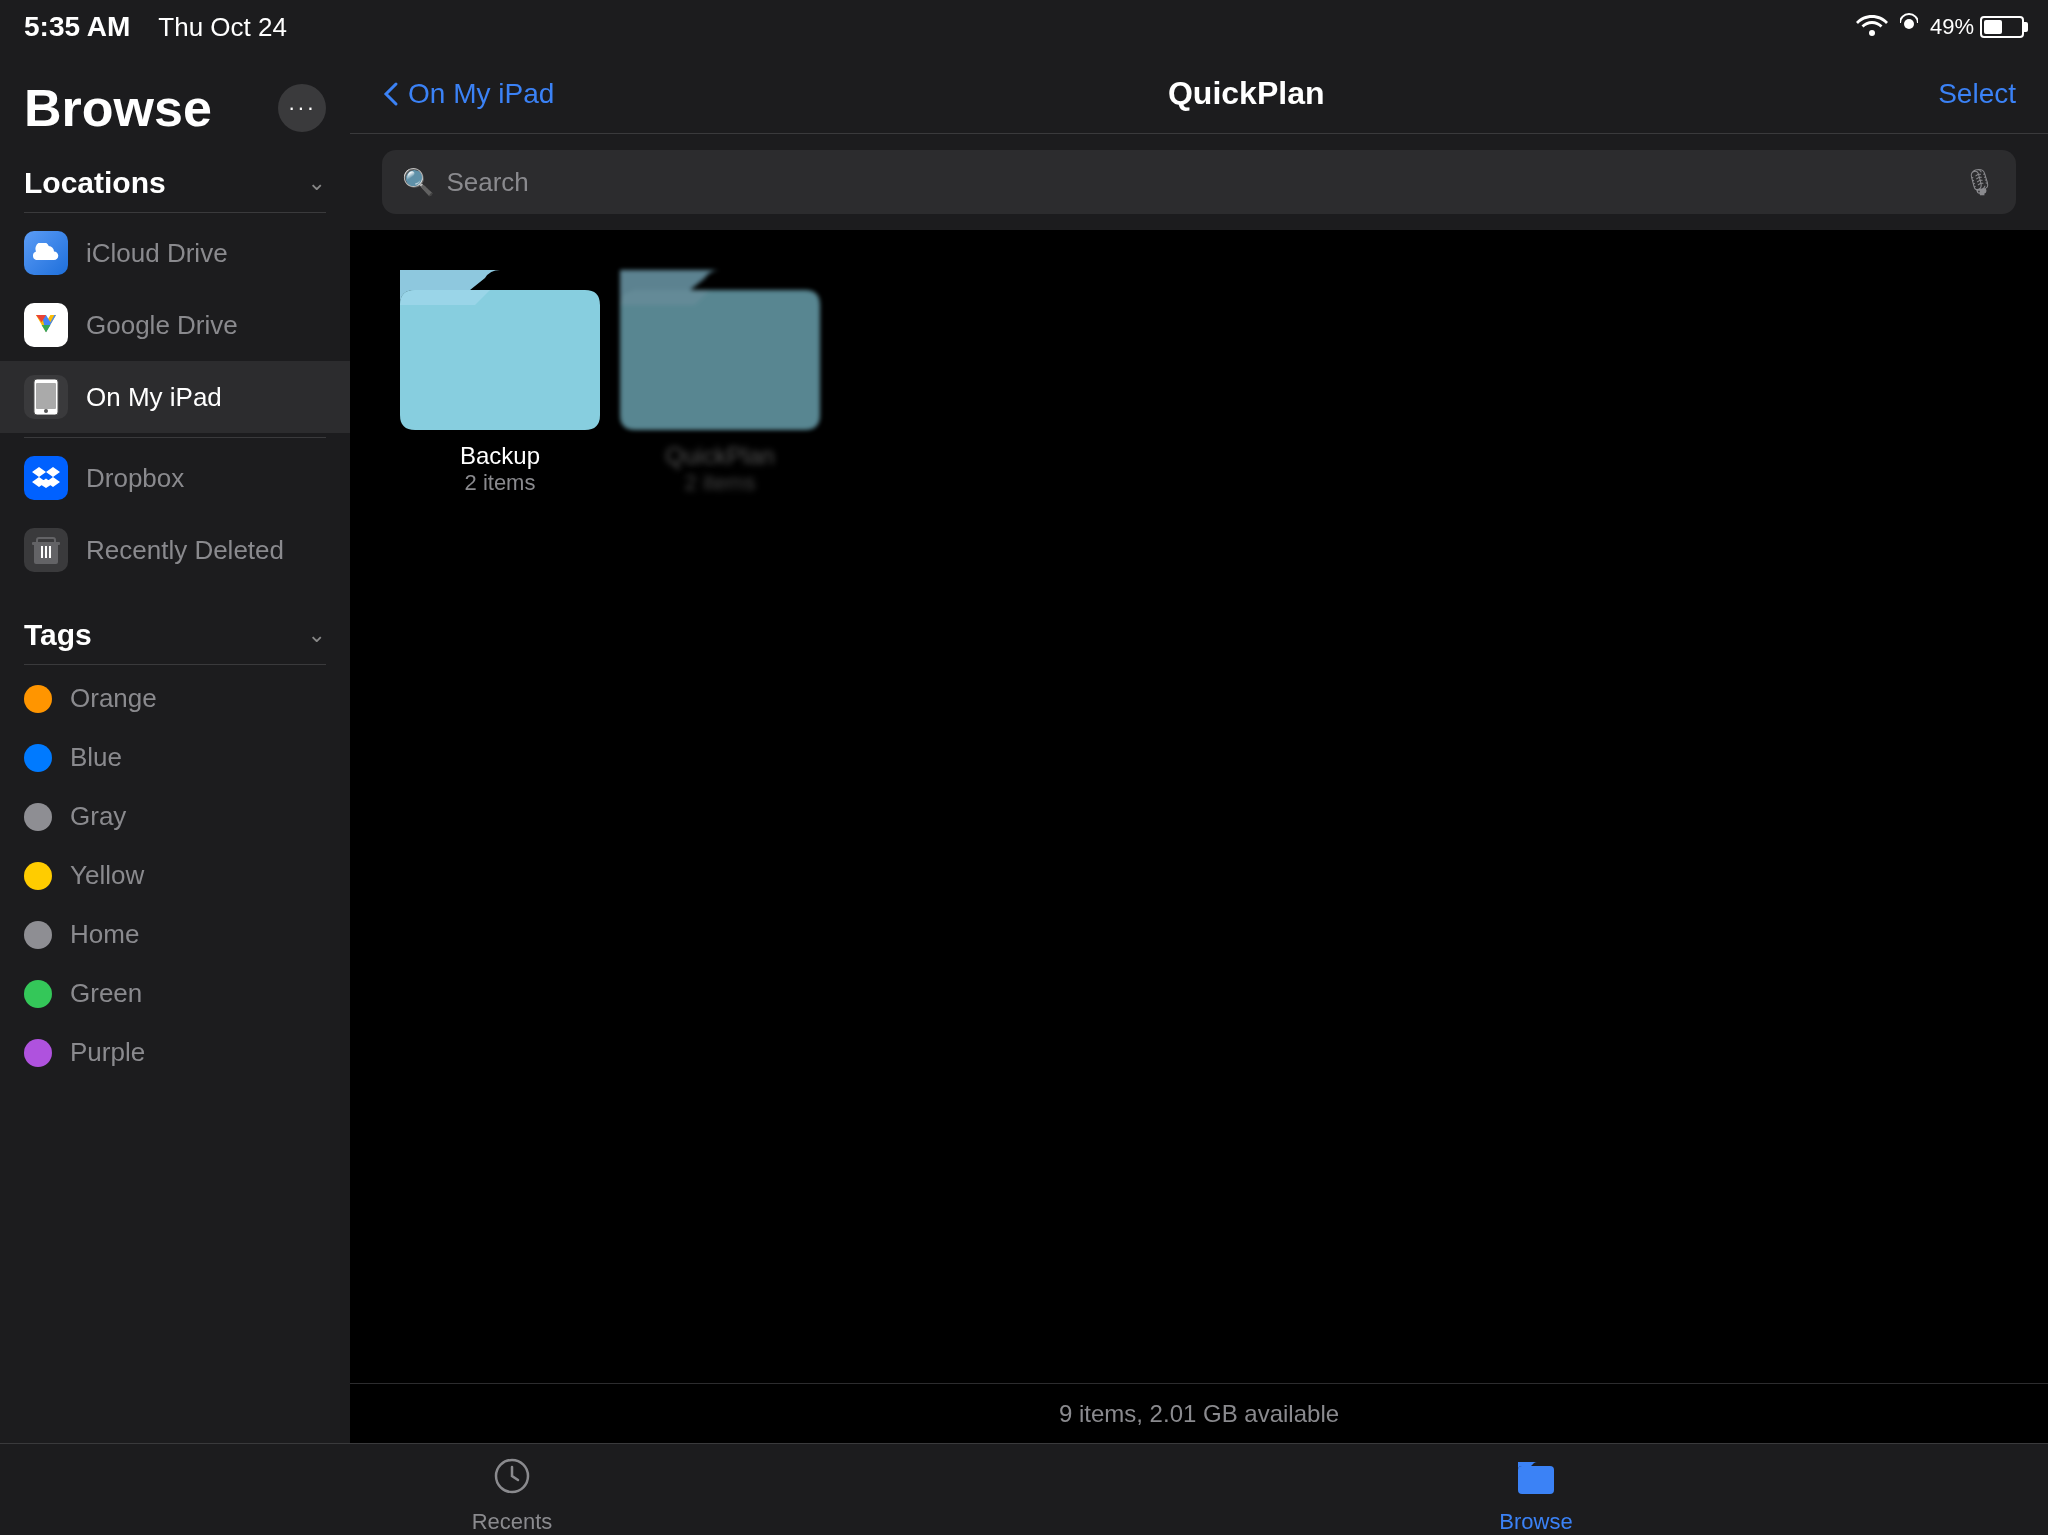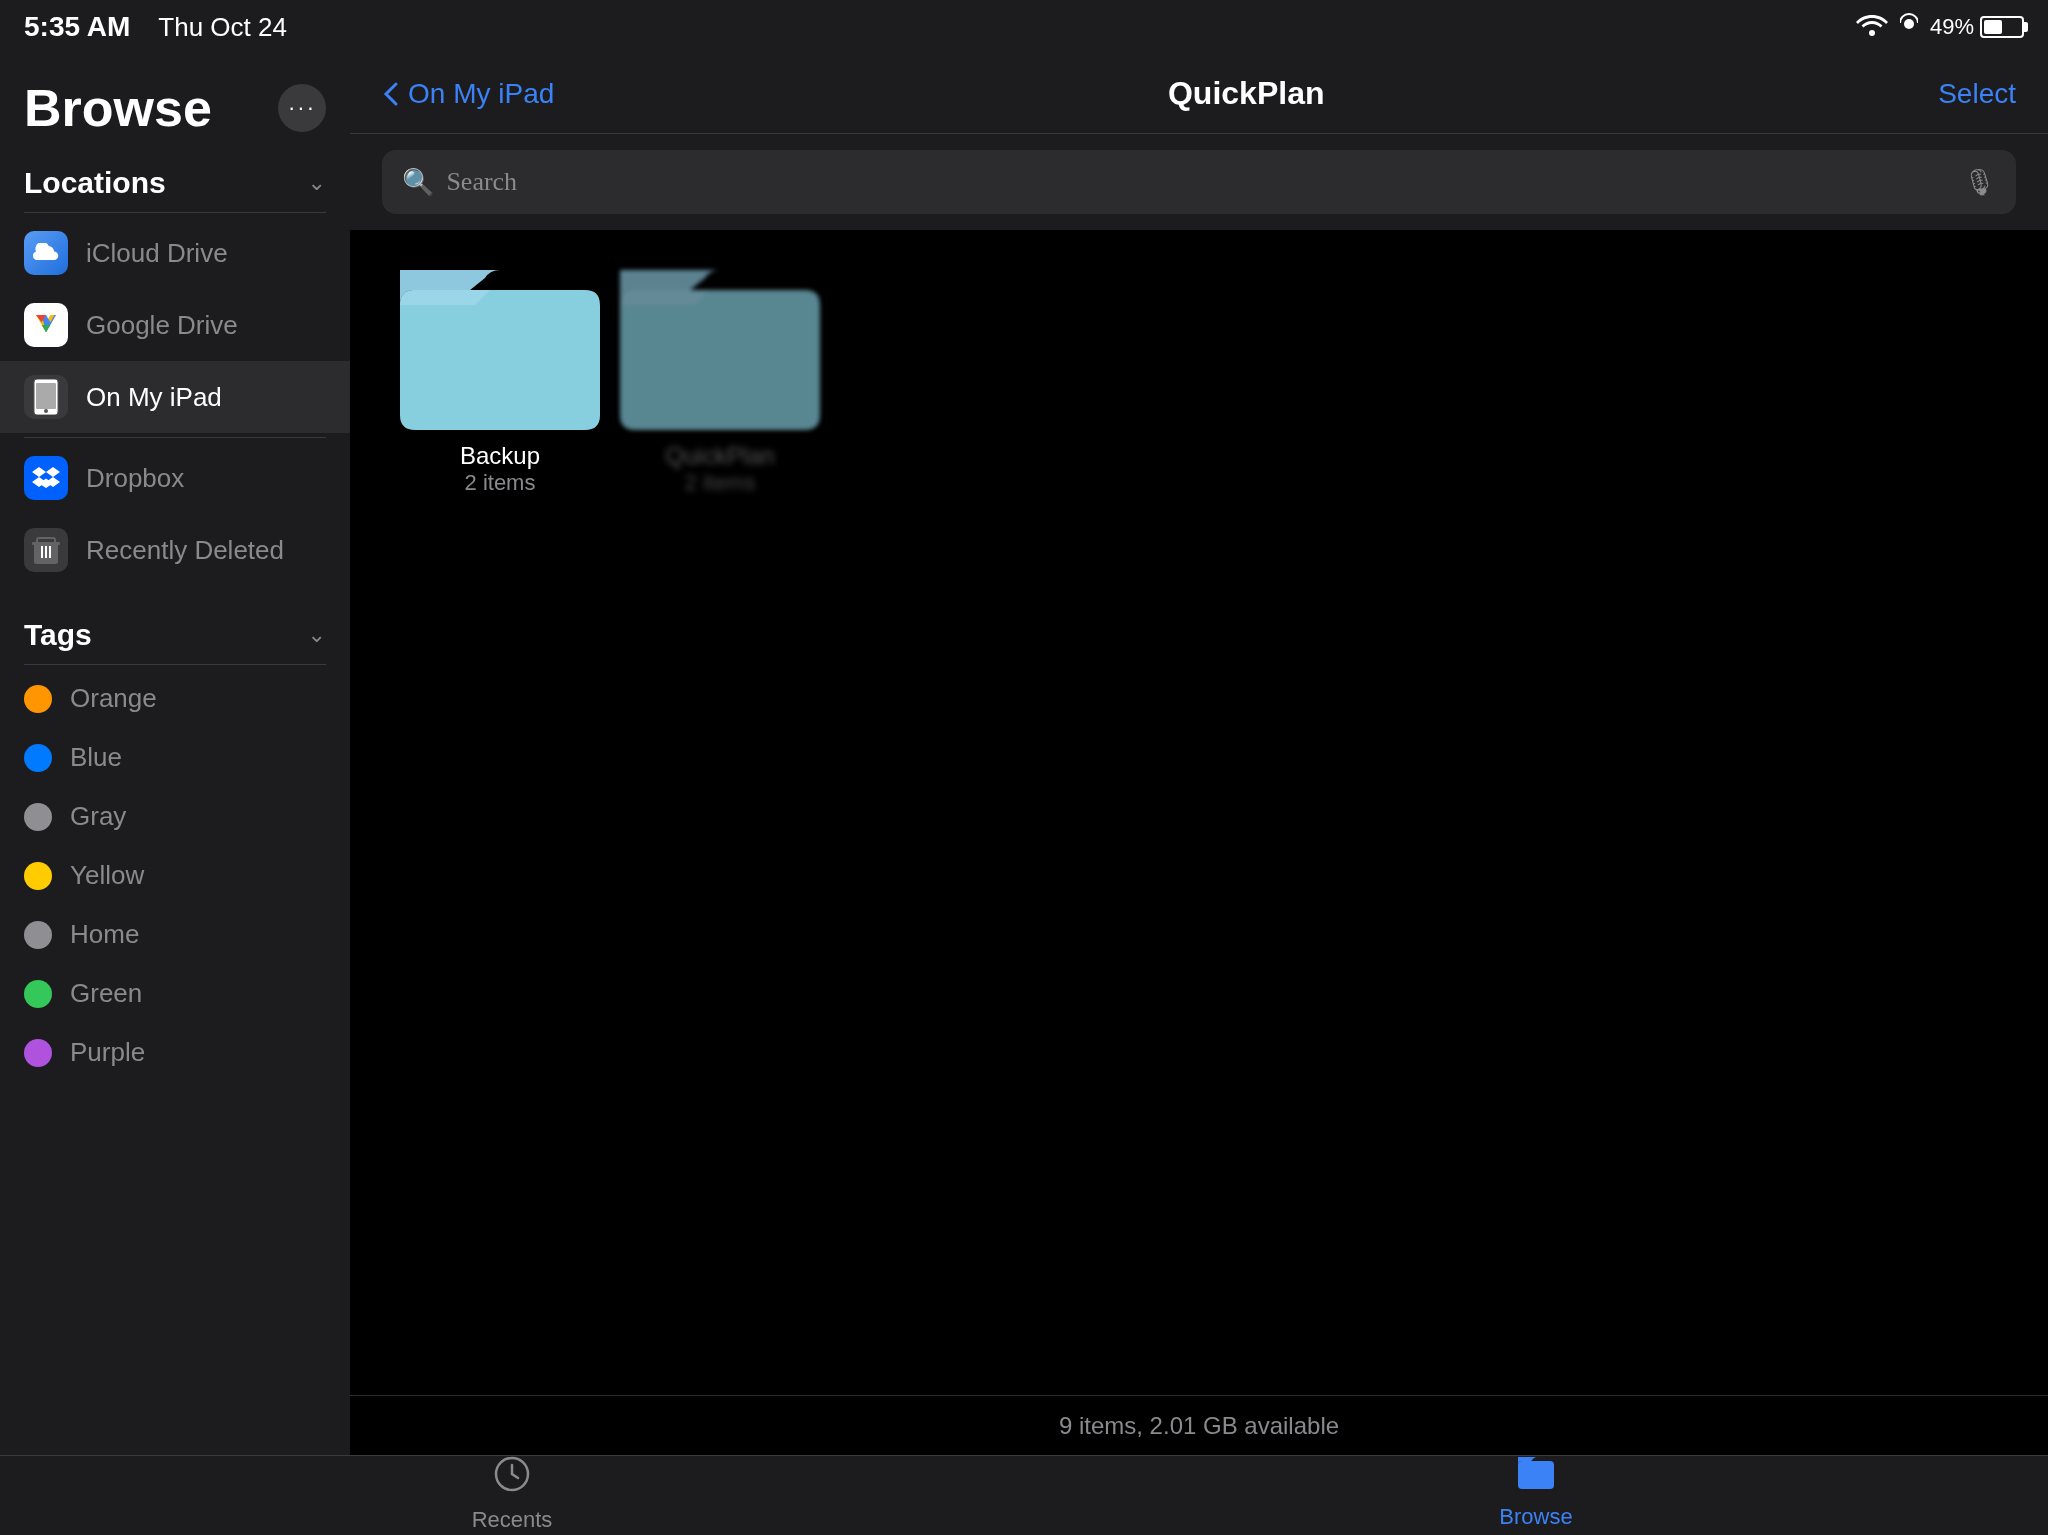--- a/index.html
+++ b/index.html
@@ -259,21 +259,20 @@
 
     .search-icon {
       color: #8a8a8e;
       font-size: 26px;
     }
 
     .search-input-text {
       color: #8a8a8e;
       font-size: 26px;
       flex: 1;
-      font-family: Liberation Serif, serif;
     }
 
     .mic-icon {
       color: #8a8a8e;
       font-size: 26px;
     }
 
     
     .file-grid {
       flex: 1;
@@ -338,24 +337,24 @@
       border-top: 1px solid #2c2c2e;
     }
 
     .bottom-status-text {
       color: #8a8a8e;
       font-size: 24px;
     }
 
     
     .tab-bar {
-      height: 80px;
+      height: 92px;
       background: rgba(30, 30, 32, 0.95);
       display: flex;
-      align-items: flex-start;
+      align-items: flex-end;
       justify-content: space-around;
       flex-shrink: 0;
       border-top: 1px solid #3a3a3c;
       width: 100%;
     }
 
     .tab-item {
       display: flex;
       flex-direction: column;
       align-items: center;

